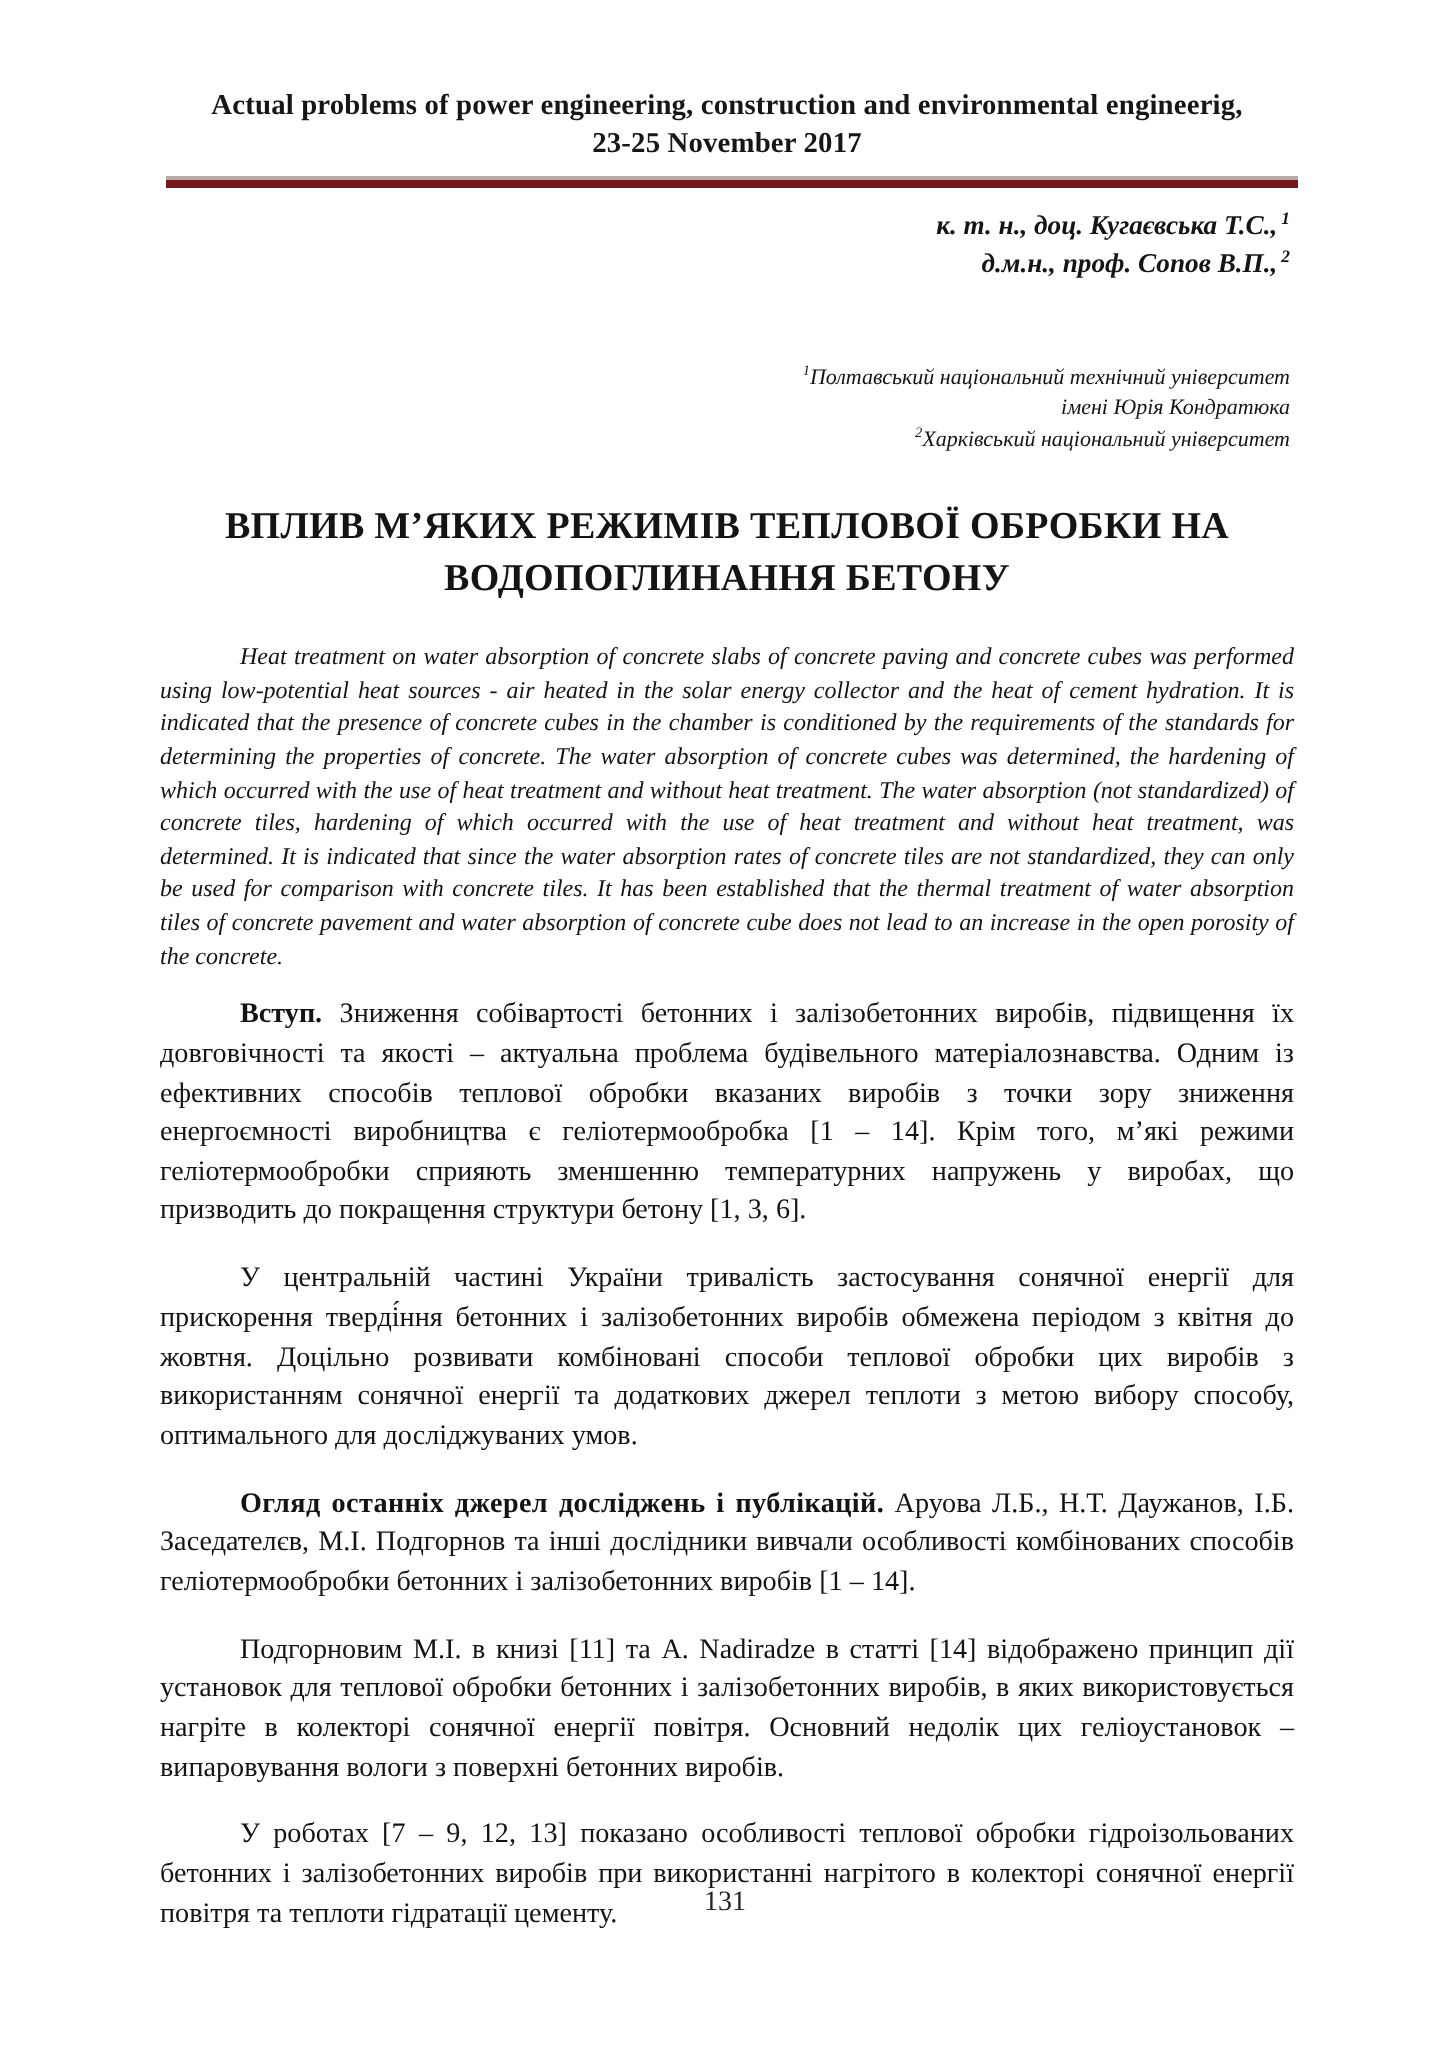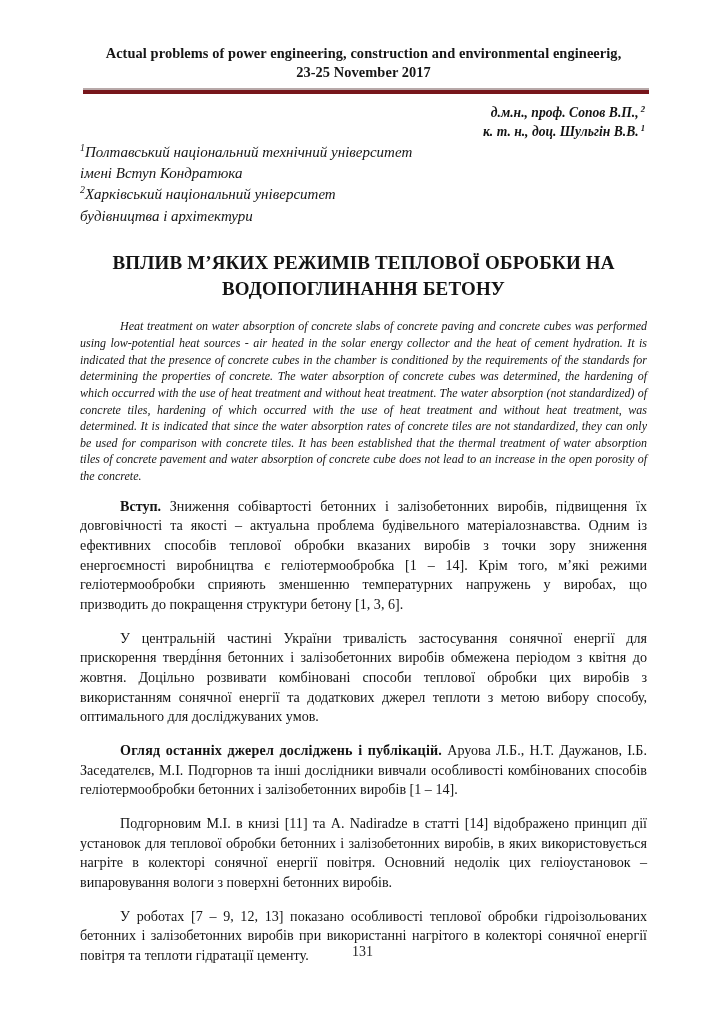--- a/index.html
+++ b/index.html
@@ -58,26 +58,27 @@
   .author-block .author-line { display: block; white-space: nowrap; }
   .sup {
     font-size: 0.64em;
     vertical-align: super;
     line-height: 0;
     font-weight: 700;
     padding-left: 2px;
   }
 
   .affiliation-block {
-    text-align: left;
-    font-size: 15px;
+    text-align: right;
+    font-size: 11px;
     line-height: 1.42;
     font-style: italic;
     font-weight: 400;
     padding-right: 2px;
+    margin-top: 40px;
   }
   .affiliation-block .aff-line { display: block; white-space: nowrap; }
   .affiliation-block .sup-pre {
     font-size: 0.66em;
     vertical-align: super;
     line-height: 0;
     padding-right: 0px;
   }
 
   
@@ -145,32 +146,31 @@
 
   <div class="running-header">
     <span class="hdr-line">Actual problems of power engineering, construction and environmental engineerig,</span>
     <span class="hdr-line">23-25 November 2017</span>
   </div>
 
   <div class="header-rule"></div>
 
   <div class="author-block">
     <span class="author-line">
-      <span>д.м.н., проф. Сопов В.П.,</span><span class="sup">2</span>
+      <span>к. т. н., доц. Кугаєвська Т.С.,</span><span class="sup">1</span>
     </span>
     <span class="author-line">
-      <span>к. т. н., доц. Шульгін В.В.</span><span class="sup">1</span>
+      <span>д.м.н., проф. Сопов В.П.,</span><span class="sup">2</span>
     </span>
   </div>
 
   <div class="affiliation-block">
     <span class="aff-line"><span class="sup-pre">1</span><span>Полтавський національний технічний університет</span></span>
-    <span class="aff-line">імені Вступ Кондратюка</span>
+    <span class="aff-line">імені Юрія Кондратюка</span>
     <span class="aff-line"><span class="sup-pre">2</span><span>Харківський національний університет</span></span>
-    <span class="aff-line">будівництва і архітектури</span>
   </div>
 
   <div class="paper-title">
     <span>ВПЛИВ М’ЯКИХ РЕЖИМІВ ТЕПЛОВОЇ ОБРОБКИ НА ВОДОПОГЛИНАННЯ</span>
     <span>БЕТОНУ</span>
   </div>
 
   <p class="abstract">Heat treatment on water absorption of concrete slabs of concrete paving and concrete cubes was performed using low-potential heat sources - air heated in the solar energy collector and the heat of cement hydration. It is indicated that the presence of concrete cubes in the chamber is conditioned by the requirements of the standards for determining the properties of concrete. The water absorption of concrete cubes was determined, the hardening of which occurred with the use of heat treatment and without heat treatment. The water absorption (not standardized) of concrete tiles, hardening of which occurred with the use of heat treatment and without heat treatment, was determined. It is indicated that since the water absorption rates of concrete tiles are not standardized, they can only be used for comparison with concrete tiles. It has been established that the thermal treatment of water absorption tiles of concrete pavement and water absorption of concrete cube does not lead to an increase in the open porosity of the concrete.</p>
 
 

